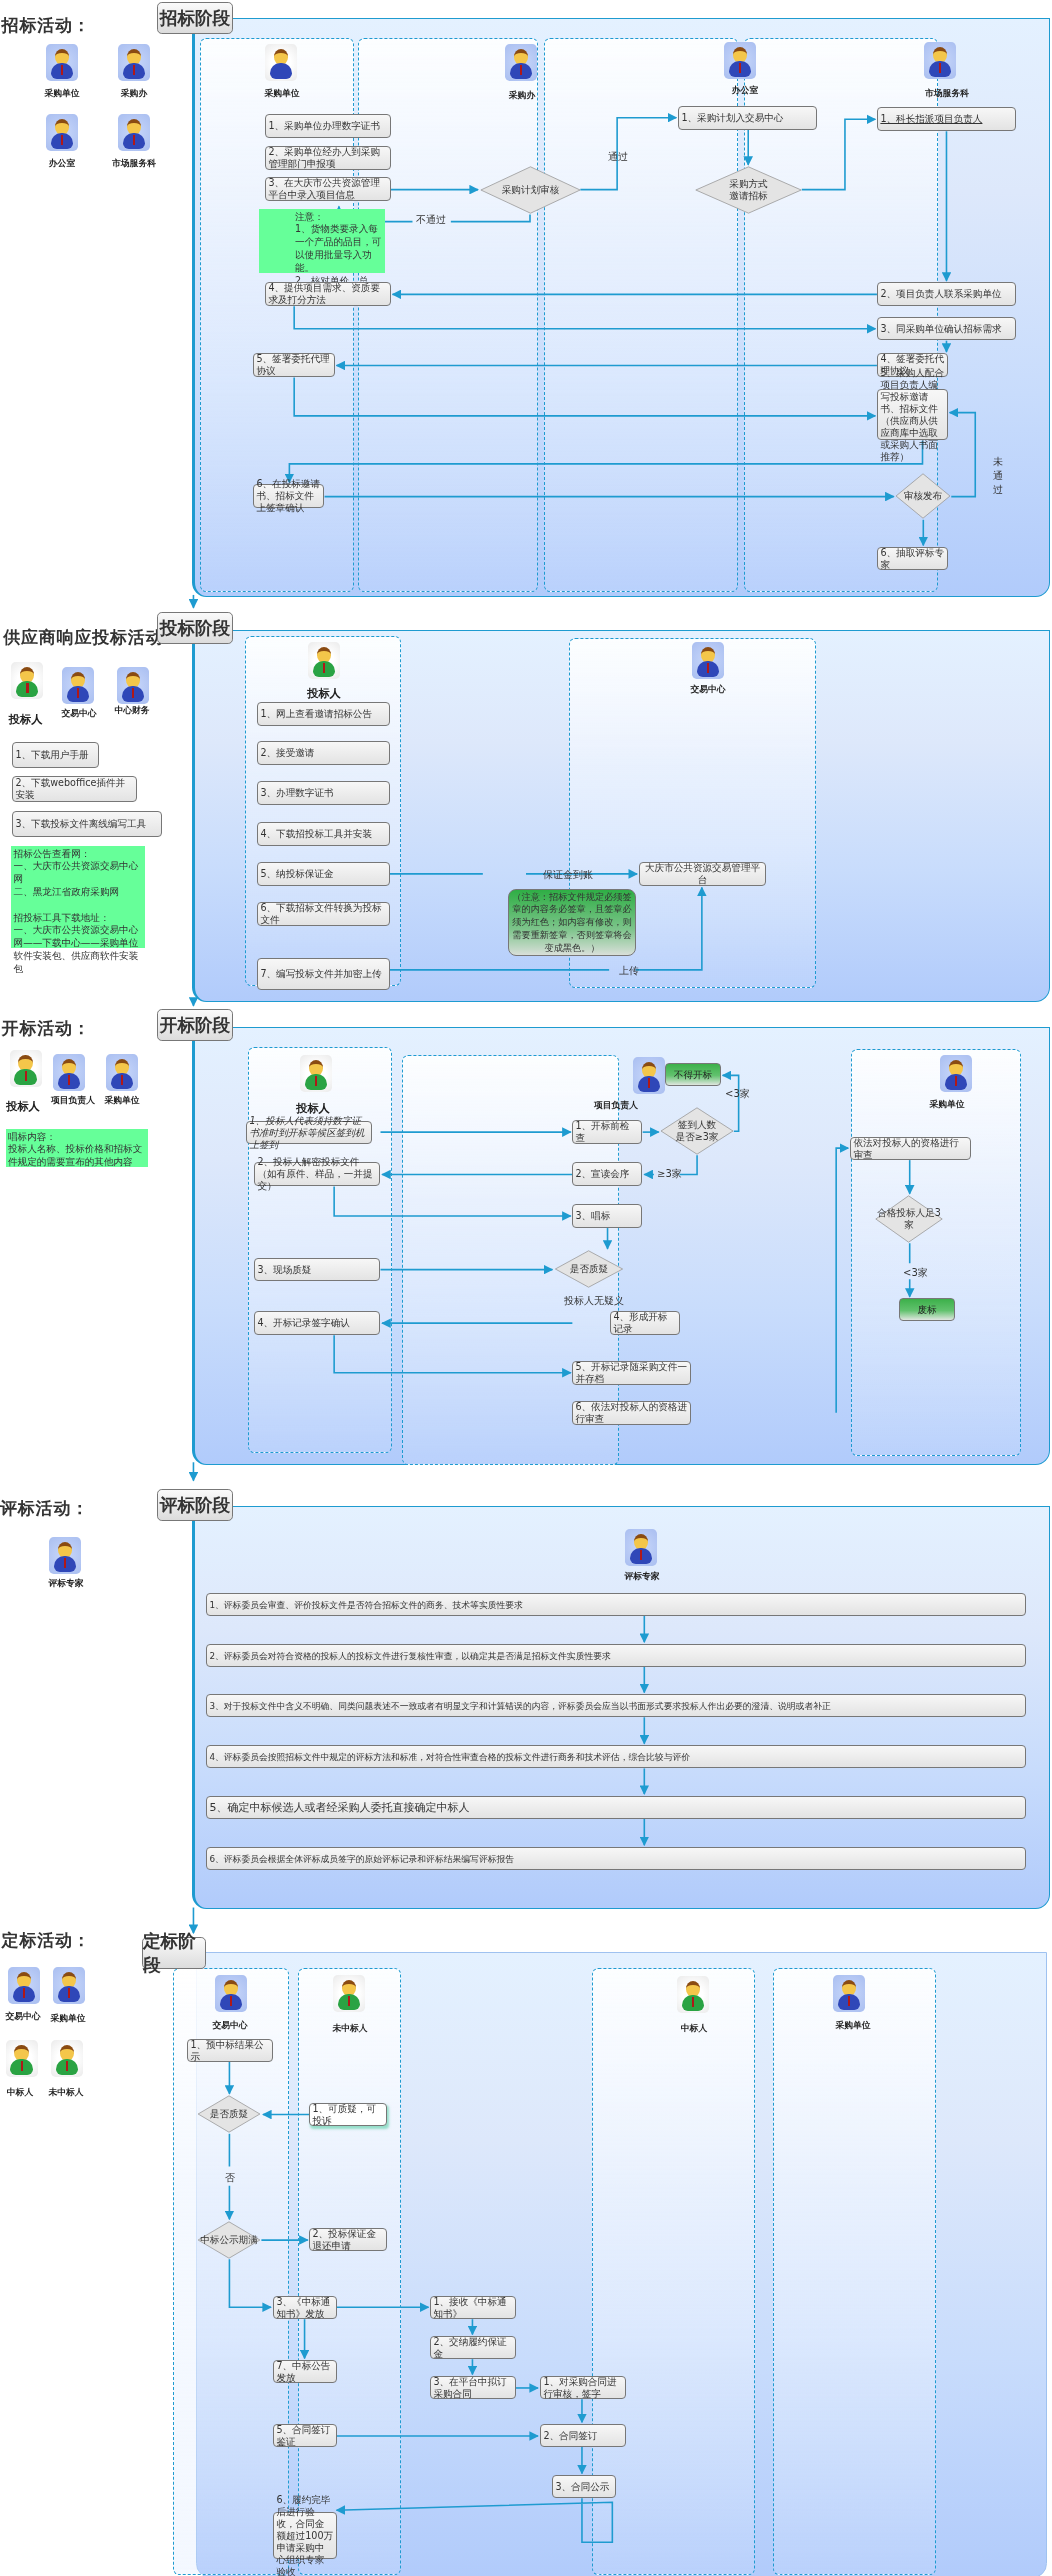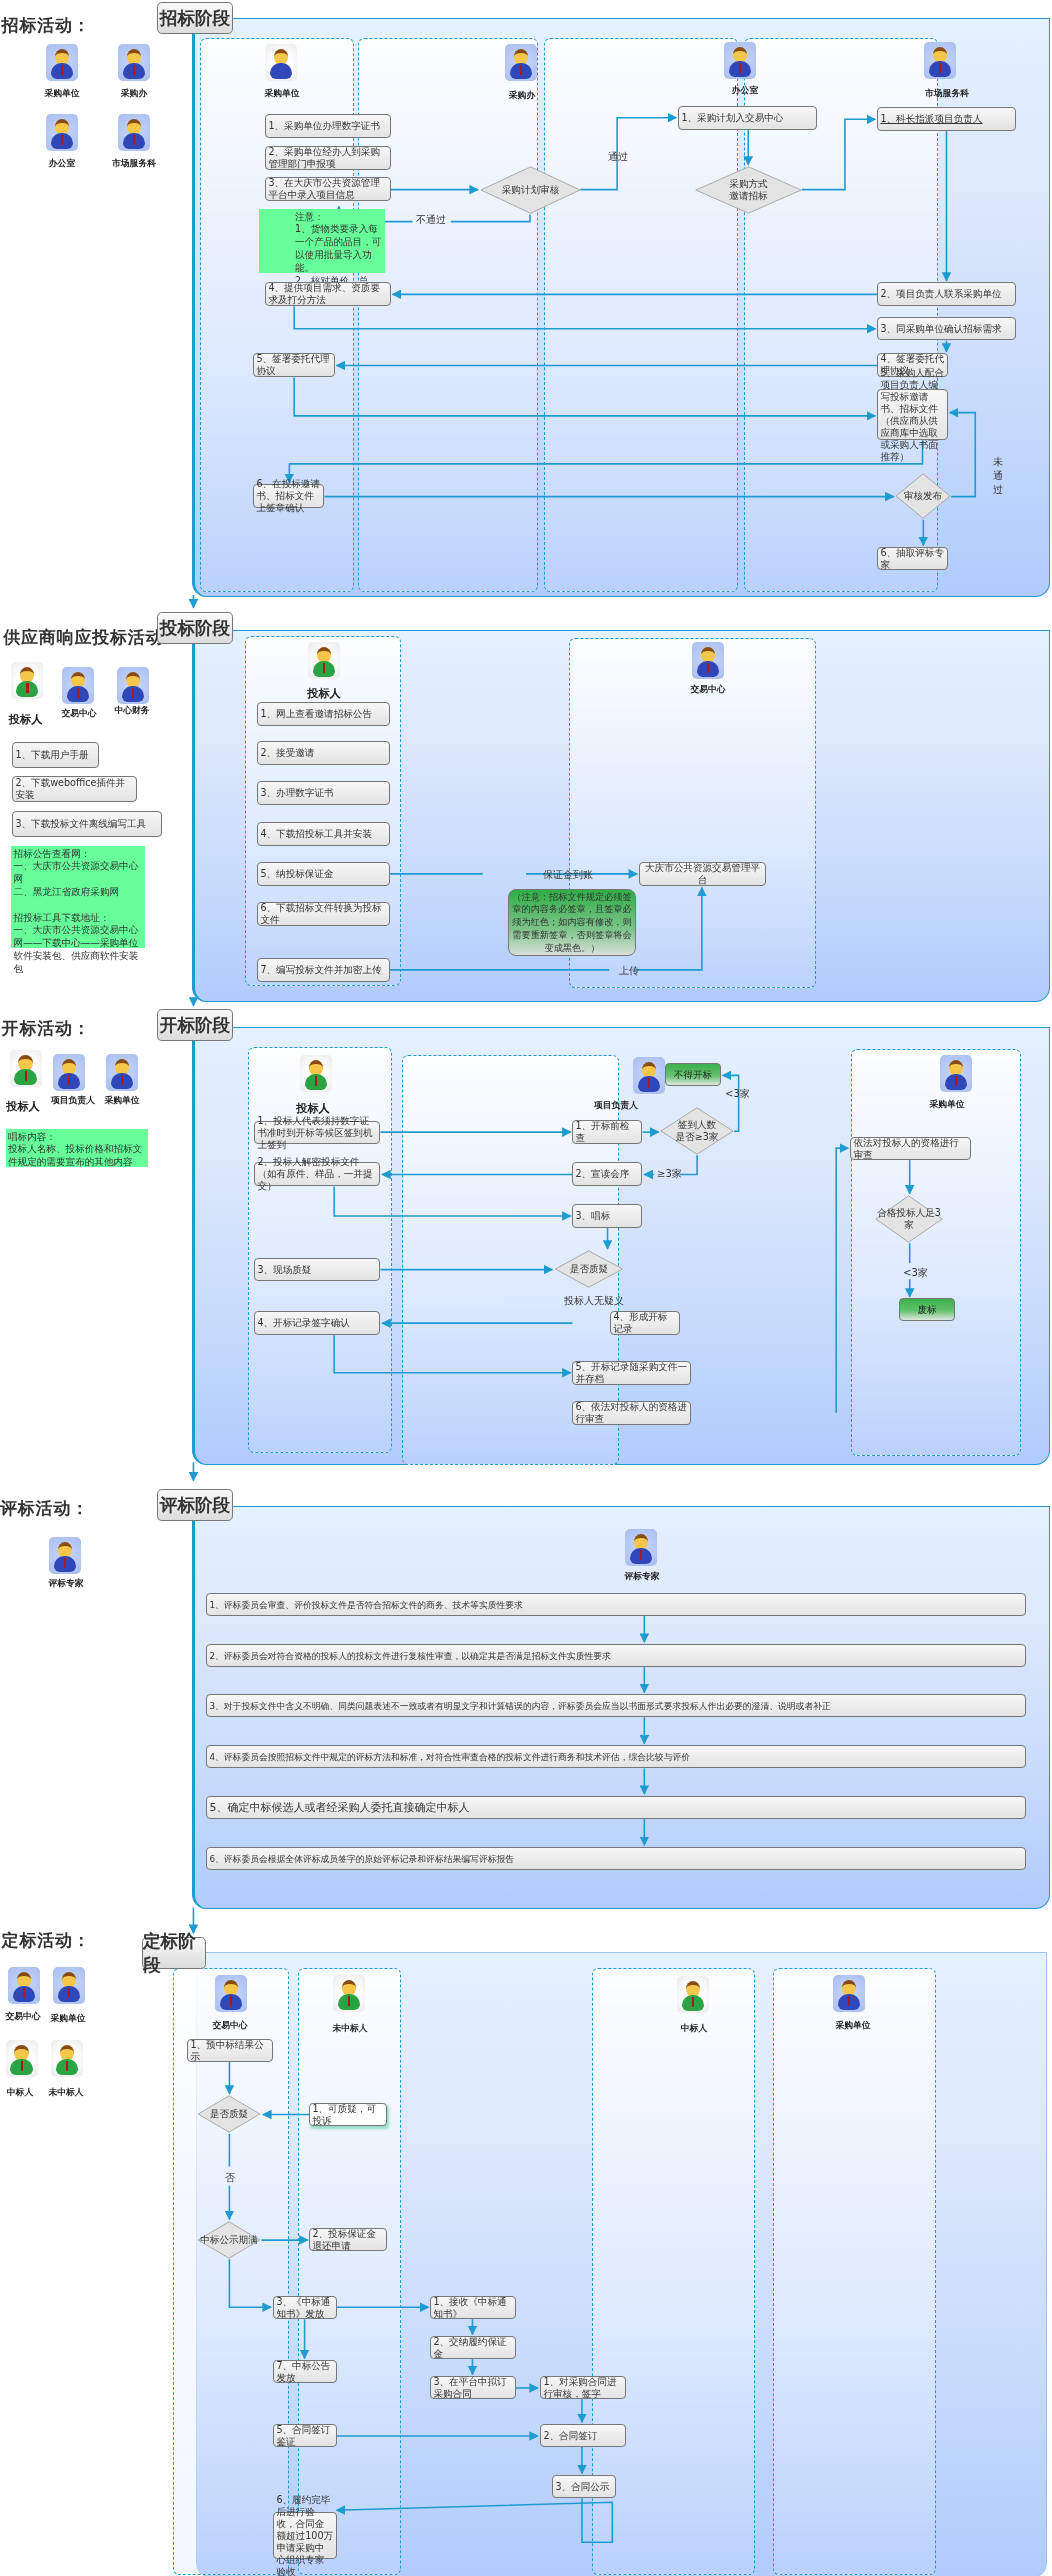--- a/index.html
+++ b/index.html
@@ -181,21 +181,21 @@
     <div class="tie"></div>
   </div>
 <div class="role-label" style="left:708px;top:684px;">交易中心</div>
 
 <div class="node" style="left:257px;top:702px;width:133px;height:24px;">1、网上查看邀请招标公告</div>
 <div class="node" style="left:257px;top:741px;width:133px;height:24px;">2、接受邀请</div>
 <div class="node" style="left:257px;top:781px;width:133px;height:24px;">3、办理数字证书</div>
 <div class="node" style="left:257px;top:822px;width:133px;height:24px;">4、下载招投标工具并安装</div>
 <div class="node" style="left:257px;top:862px;width:133px;height:24px;">5、纳投标保证金</div>
 <div class="node" style="left:257px;top:902px;width:133px;height:24px;">6、下载招标文件转换为投标文件</div>
-<div class="node" style="left:257px;top:958px;width:133px;height:24px;">7、编写投标文件并加密上传</div>
+<div class="node" style="left:257px;top:958px;width:133px;height:32px;">7、编写投标文件并加密上传</div>
 
 <div class="node center" style="left:639px;top:862px;width:127px;height:24px;">大庆市公共资源交易管理平台</div>
 <div class="node note-green" style="left:508px;top:889px;width:128px;height:67px;">（注意：招标文件规定必须签章的内容务必签章，且签章必须为红色；如内容有修改，则需要重新签章，否则签章将会变成黑色。）</div>
 <div class="edge-label" style="left:543px;top:868px;">保证金到账</div>
 <div class="edge-label" style="left:619px;top:964px;">上传</div>
 
 <div class="sec-title" style="left:1.6px;top:1017px;">开标活动：</div>
 <div class="avatar plain green" style="left:9.6px;top:1050px;">
     <div class="head"></div>
     <div class="body"></div>
@@ -235,21 +235,21 @@
     <div class="tie"></div>
   </div>
 <div class="role-label" style="left:616px;top:1100px;">项目负责人</div>
 <div class="avatar blue" style="left:940px;top:1055px;">
     <div class="head"></div>
     <div class="body"></div>
     <div class="tie"></div>
   </div>
 <div class="role-label" style="left:947px;top:1099px;">采购单位</div>
 
-<div class="node" style="left:254px;top:1121px;width:126px;height:23px;">1、投标人代表须持数字证书准时到开标等候区签到机上签到</div>
+<div class="node" style="left:246px;top:1121px;width:126px;height:23px;font-style:italic;">1、投标人代表须持数字证书准时到开标等候区签到机上签到</div>
 <div class="node" style="left:254px;top:1162px;width:126px;height:24px;">2、投标人解密投标文件（如有原件、样品，一并提交）</div>
 <div class="node" style="left:254px;top:1258px;width:126px;height:23px;">3、现场质疑</div>
 <div class="node" style="left:254px;top:1311px;width:126px;height:24px;">4、开标记录签字确认</div>
 
 <div class="node" style="left:572px;top:1120px;width:70px;height:24px;">1、开标前检查</div>
 <div class="node" style="left:572px;top:1162px;width:70px;height:24px;">2、宣读会序</div>
 <div class="node" style="left:572px;top:1204px;width:70px;height:24px;">3、唱标</div>
 <div class="node" style="left:572px;top:1311px;width:70px;height:24px;margin-left:38px;">4、形成开标记录</div>
 <div class="node" style="left:572px;top:1361px;width:119px;height:24px;">5、开标记录随采购文件一并存档</div>
 <div class="node" style="left:572px;top:1401px;width:119px;height:24px;">6、依法对投标人的资格进行审查</div>

